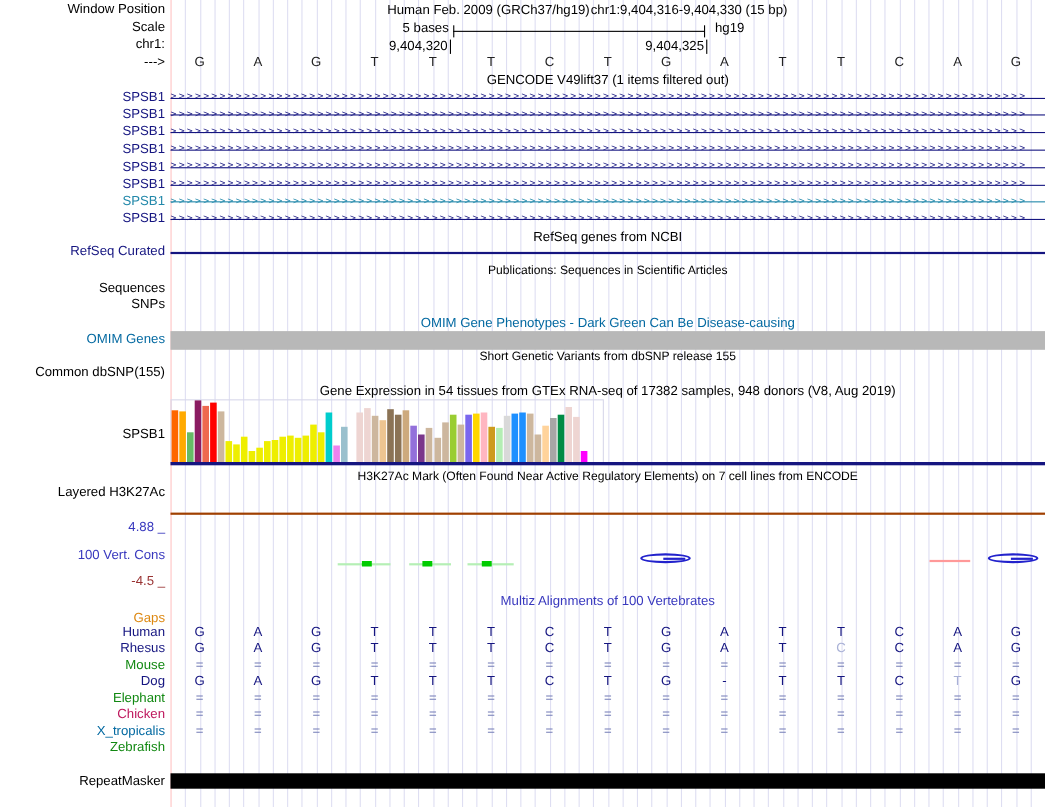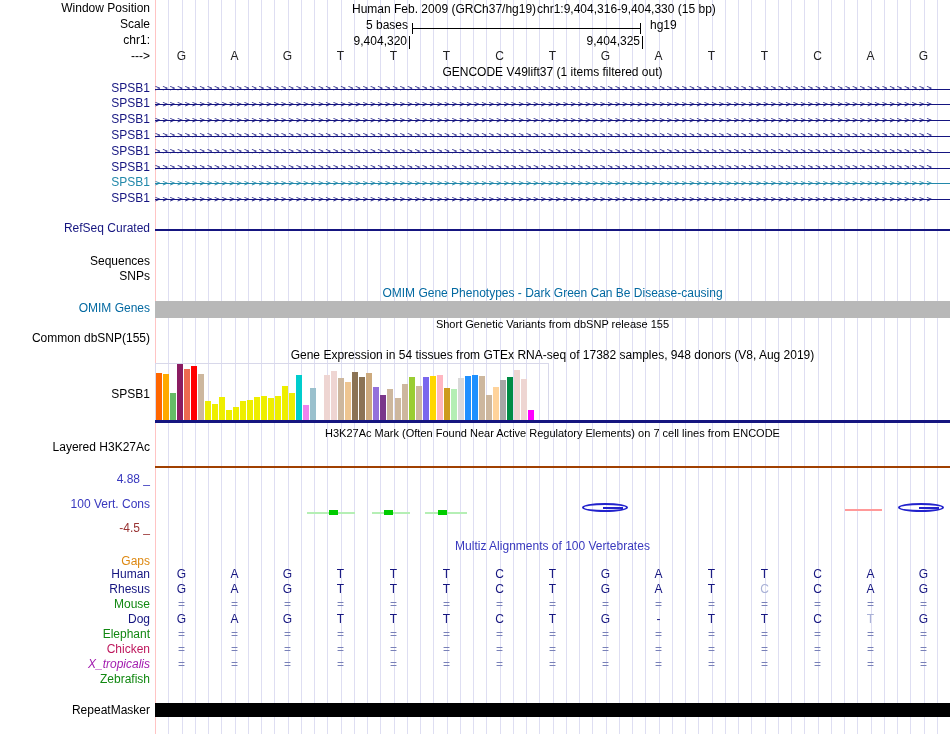--- a/index.html
+++ b/index.html
@@ -148,23 +148,25 @@
       <div class="hline" style="top: 168px; height: 1px; background: rgb(21, 21, 128);"></div>
       <div class="arrow-row" style="top: 162px; color: rgb(21, 21, 128);">&gt;&gt;&gt;&gt;&gt;&gt;&gt;&gt;&gt;&gt;&gt;&gt;&gt;&gt;&gt;&gt;&gt;&gt;&gt;&gt;&gt;&gt;&gt;&gt;&gt;&gt;&gt;&gt;&gt;&gt;&gt;&gt;&gt;&gt;&gt;&gt;&gt;&gt;&gt;&gt;&gt;&gt;&gt;&gt;&gt;&gt;&gt;&gt;&gt;&gt;&gt;&gt;&gt;&gt;&gt;&gt;&gt;&gt;&gt;&gt;&gt;&gt;&gt;&gt;&gt;&gt;&gt;&gt;&gt;&gt;&gt;&gt;&gt;&gt;&gt;&gt;&gt;&gt;&gt;&gt;&gt;&gt;&gt;&gt;&gt;&gt;&gt;&gt;&gt;&gt;&gt;&gt;&gt;&gt;&gt;&gt;&gt;&gt;&gt;&gt;&gt;&gt;&gt;&gt;&gt;</div>
       <div class="lbl" style="top: 176.3px; color: rgb(34, 136, 170);">SPSB1</div>
       <div class="hline" style="top: 183px; height: 1px; background: rgb(34, 136, 170);"></div>
       <div class="arrow-row" style="top: 177.8px; color: rgb(34, 136, 170);">&gt;&gt;&gt;&gt;&gt;&gt;&gt;&gt;&gt;&gt;&gt;&gt;&gt;&gt;&gt;&gt;&gt;&gt;&gt;&gt;&gt;&gt;&gt;&gt;&gt;&gt;&gt;&gt;&gt;&gt;&gt;&gt;&gt;&gt;&gt;&gt;&gt;&gt;&gt;&gt;&gt;&gt;&gt;&gt;&gt;&gt;&gt;&gt;&gt;&gt;&gt;&gt;&gt;&gt;&gt;&gt;&gt;&gt;&gt;&gt;&gt;&gt;&gt;&gt;&gt;&gt;&gt;&gt;&gt;&gt;&gt;&gt;&gt;&gt;&gt;&gt;&gt;&gt;&gt;&gt;&gt;&gt;&gt;&gt;&gt;&gt;&gt;&gt;&gt;&gt;&gt;&gt;&gt;&gt;&gt;&gt;&gt;&gt;&gt;&gt;&gt;&gt;&gt;&gt;&gt;</div>
       <div class="lbl" style="top: 192.1px; color: rgb(21, 21, 128);">SPSB1</div>
       <div class="hline" style="top: 199px; height: 1px; background: rgb(21, 21, 128);"></div>
       <div class="arrow-row" style="top: 193.6px; color: rgb(21, 21, 128);">&gt;&gt;&gt;&gt;&gt;&gt;&gt;&gt;&gt;&gt;&gt;&gt;&gt;&gt;&gt;&gt;&gt;&gt;&gt;&gt;&gt;&gt;&gt;&gt;&gt;&gt;&gt;&gt;&gt;&gt;&gt;&gt;&gt;&gt;&gt;&gt;&gt;&gt;&gt;&gt;&gt;&gt;&gt;&gt;&gt;&gt;&gt;&gt;&gt;&gt;&gt;&gt;&gt;&gt;&gt;&gt;&gt;&gt;&gt;&gt;&gt;&gt;&gt;&gt;&gt;&gt;&gt;&gt;&gt;&gt;&gt;&gt;&gt;&gt;&gt;&gt;&gt;&gt;&gt;&gt;&gt;&gt;&gt;&gt;&gt;&gt;&gt;&gt;&gt;&gt;&gt;&gt;&gt;&gt;&gt;&gt;&gt;&gt;&gt;&gt;&gt;&gt;&gt;&gt;&gt;</div>
     </div>
 
+  <div class="title" style="top:209px">RefSeq genes from NCBI</div>
   <div class="lbl navy" style="top:222px">RefSeq Curated</div>
   <div class="hline" style="top:229px;height:2px;background:#151580"></div>
 
+  <div class="title" style="top:240px;font-size:11px">Publications: Sequences in Scientific Articles</div>
   <div class="lbl" style="top:255px">Sequences</div>
   <div class="lbl" style="top:270px">SNPs</div>
 
   <div class="title green" style="top:287px">OMIM Gene Phenotypes - Dark Green Can Be Disease-causing</div>
   <div class="lbl green" style="top:302px">OMIM Genes</div>
   <div class="hline" style="top:301px;height:17px;background:#B8B8B8"></div>
 
   <div class="title" style="top:318px;font-size:11px">Short Genetic Variants from dbSNP release 155</div>
   <div class="lbl" style="top:332px">Common dbSNP(155)</div>
 
@@ -341,21 +343,21 @@
       <div class="mcell" style="left: 446.5px; top: 643px; color: rgb(120, 128, 184);">=</div>
       <div class="mcell" style="left: 499.5px; top: 643px; color: rgb(120, 128, 184);">=</div>
       <div class="mcell" style="left: 552.5px; top: 643px; color: rgb(120, 128, 184);">=</div>
       <div class="mcell" style="left: 605.5px; top: 643px; color: rgb(120, 128, 184);">=</div>
       <div class="mcell" style="left: 658.5px; top: 643px; color: rgb(120, 128, 184);">=</div>
       <div class="mcell" style="left: 711.5px; top: 643px; color: rgb(120, 128, 184);">=</div>
       <div class="mcell" style="left: 764.5px; top: 643px; color: rgb(120, 128, 184);">=</div>
       <div class="mcell" style="left: 817.5px; top: 643px; color: rgb(120, 128, 184);">=</div>
       <div class="mcell" style="left: 870.5px; top: 643px; color: rgb(120, 128, 184);">=</div>
       <div class="mcell" style="left: 923.5px; top: 643px; color: rgb(120, 128, 184);">=</div>
-      <div class="lbl" style="top: 658px; color: #a21caf; font-style: italic;">X_tropicalis</div>
+      <div class="lbl" style="top: 658px; color: #0369a1;">X_tropicalis</div>
       <div class="mcell" style="left: 181.5px; top: 658px; color: rgb(120, 128, 184);">=</div>
       <div class="mcell" style="left: 234.5px; top: 658px; color: rgb(120, 128, 184);">=</div>
       <div class="mcell" style="left: 287.5px; top: 658px; color: rgb(120, 128, 184);">=</div>
       <div class="mcell" style="left: 340.5px; top: 658px; color: rgb(120, 128, 184);">=</div>
       <div class="mcell" style="left: 393.5px; top: 658px; color: rgb(120, 128, 184);">=</div>
       <div class="mcell" style="left: 446.5px; top: 658px; color: rgb(120, 128, 184);">=</div>
       <div class="mcell" style="left: 499.5px; top: 658px; color: rgb(120, 128, 184);">=</div>
       <div class="mcell" style="left: 552.5px; top: 658px; color: rgb(120, 128, 184);">=</div>
       <div class="mcell" style="left: 605.5px; top: 658px; color: rgb(120, 128, 184);">=</div>
       <div class="mcell" style="left: 658.5px; top: 658px; color: rgb(120, 128, 184);">=</div>

